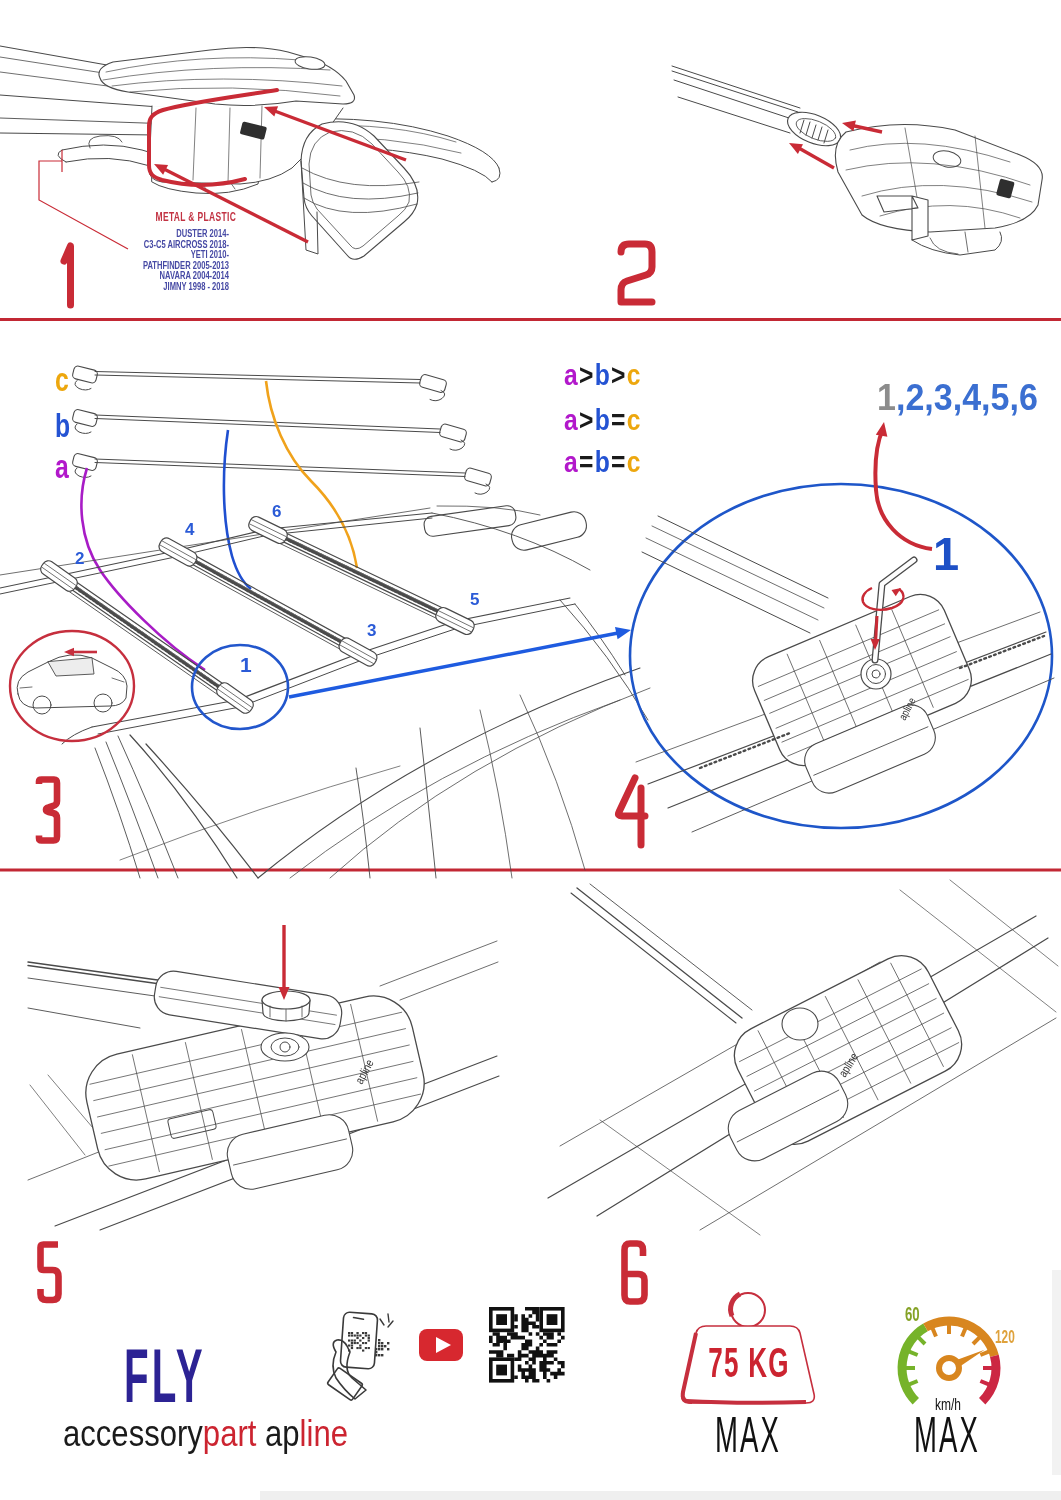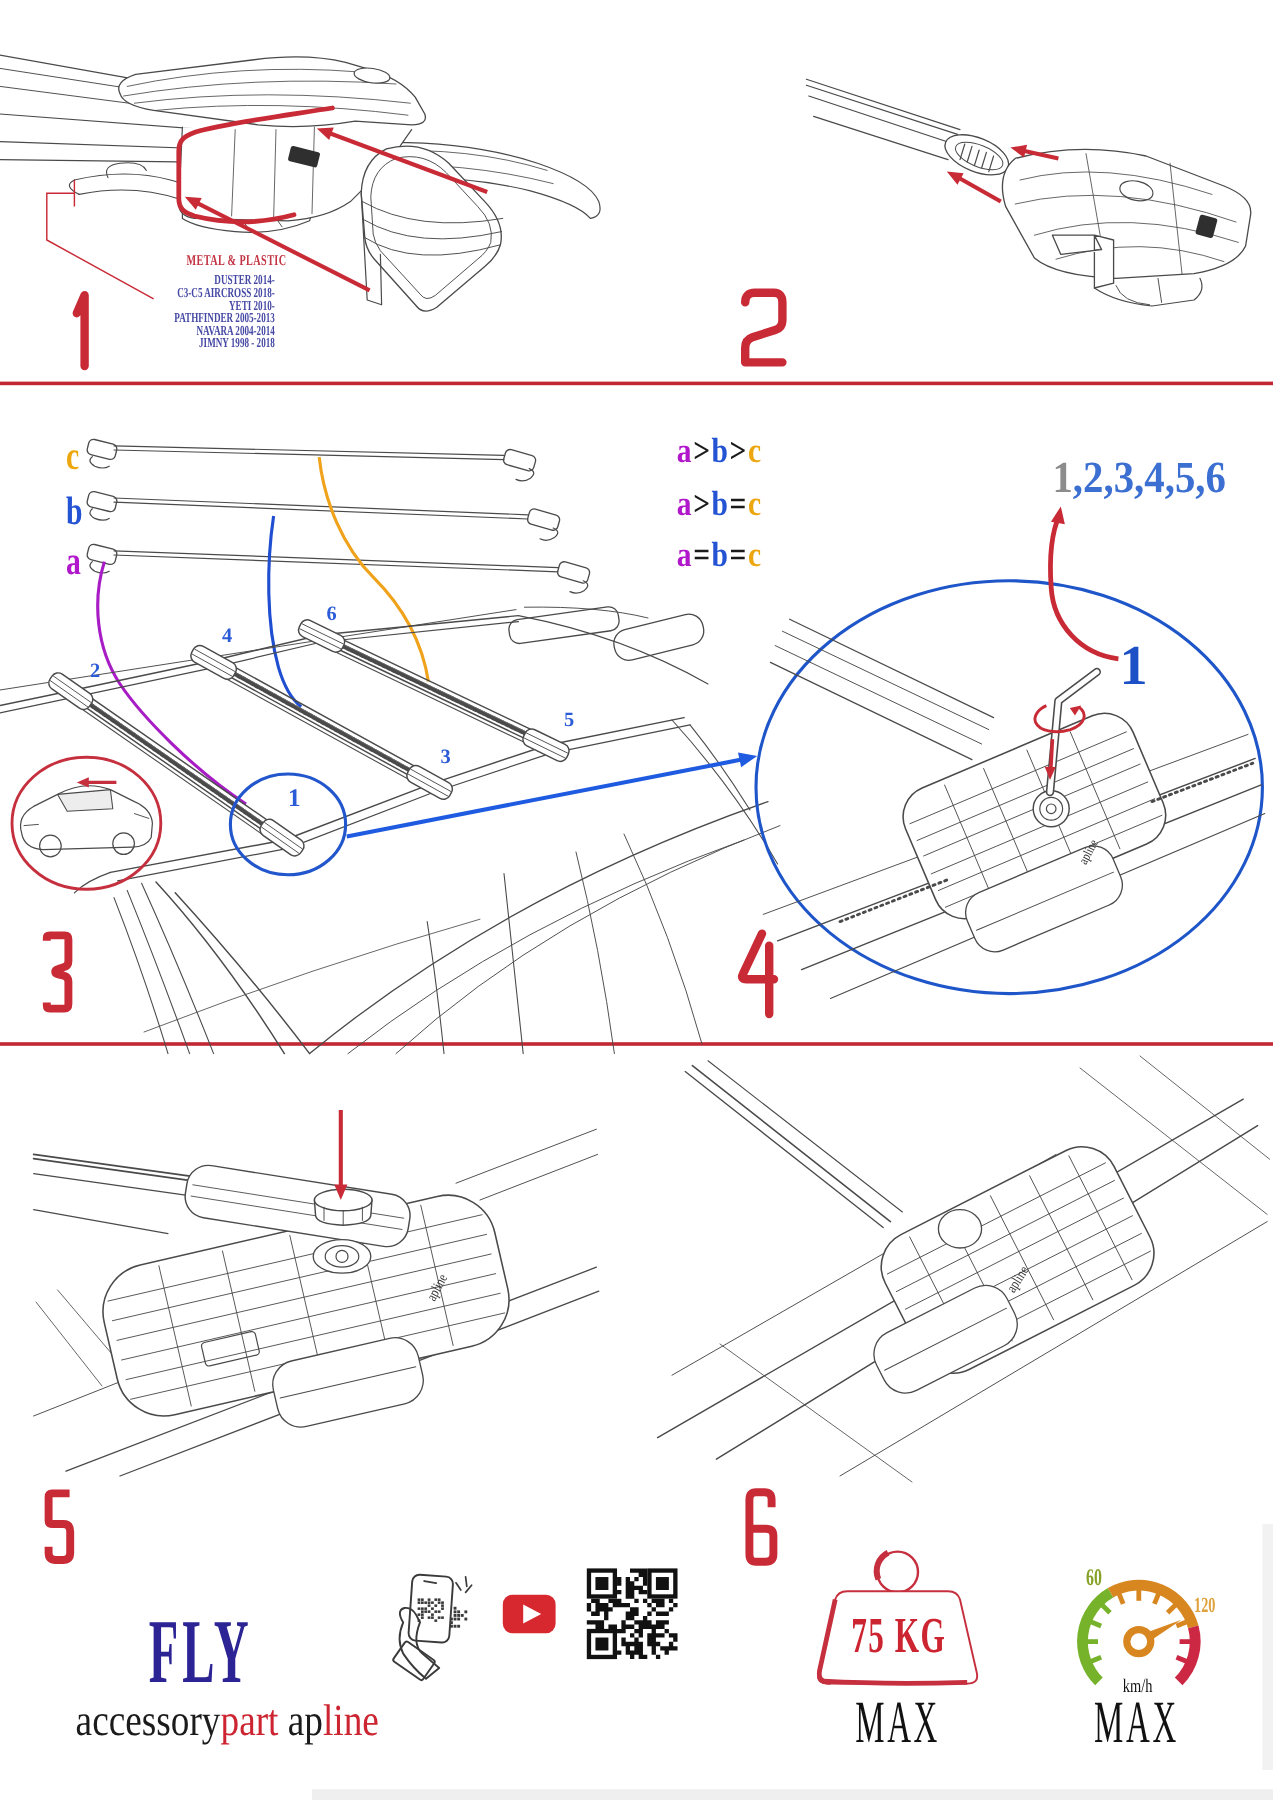--- a/index.html
+++ b/index.html
@@ -1,15 +1,15 @@
 <!DOCTYPE html>
 <html><head><meta charset="utf-8"><style>
 html,body{margin:0;padding:0;background:#fff;}
 #page{position:relative;width:1061px;height:1500px;background:#a16207;overflow:hidden;
-font-family:Liberation Serif, serif;}
+font-family:Liberation Sans, sans-serif;}
 </style></head><body>
 <div id="page">
 <svg width="1061" height="1500" viewBox="0 0 1061 1500">
 <rect width="1061" height="1500" fill="#ffffff"></rect>
 
 <g stroke-linecap="round" stroke-linejoin="round" fill="none">
 <line x1="0" y1="46" x2="180" y2="78" stroke="#4a4a4a" stroke-width="1.1"></line>
 <line x1="0" y1="57" x2="200" y2="88" stroke="#4a4a4a" stroke-width="0.8"></line>
 <line x1="0" y1="72" x2="215" y2="100" stroke="#4a4a4a" stroke-width="0.8"></line>
 <line x1="0" y1="95" x2="225" y2="112" stroke="#4a4a4a" stroke-width="1.0"></line>

